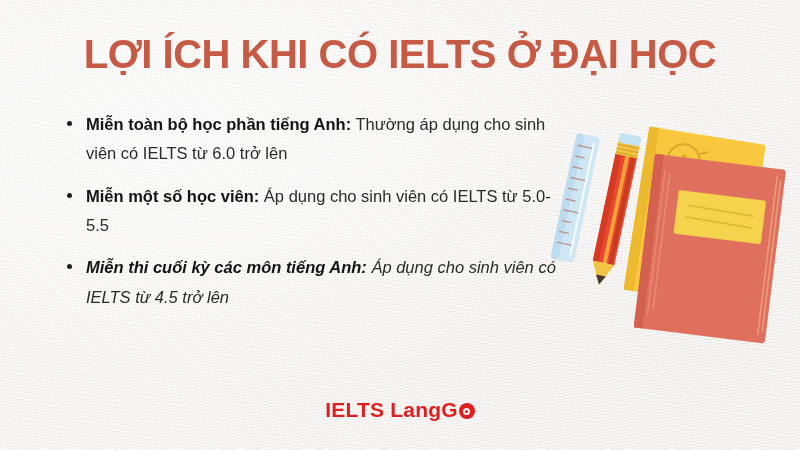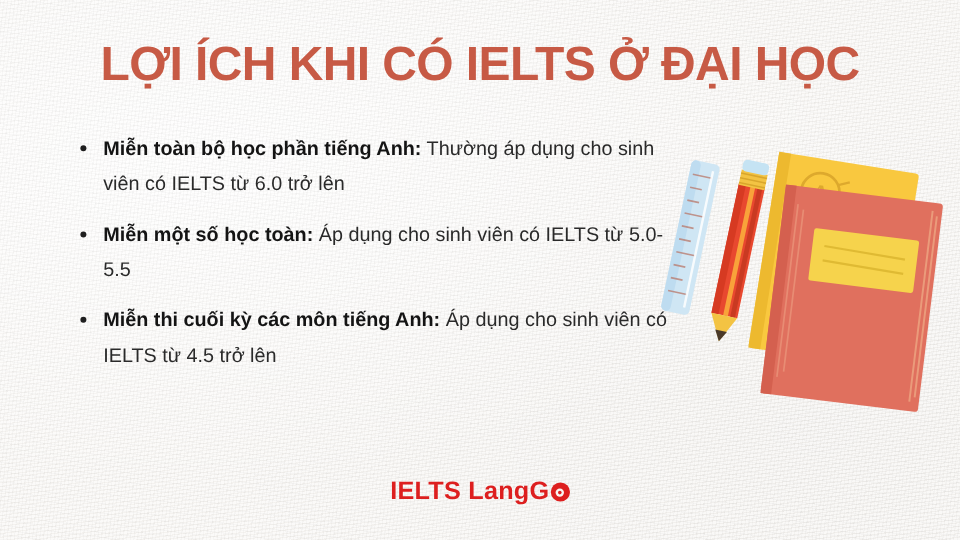--- a/index.html
+++ b/index.html
@@ -63,21 +63,21 @@
 
   .bullet-item {
     position: relative;
     padding-left: 26px;
     margin-bottom: 13px;
     font-size: 16.5px;
     line-height: 1.78;
     color: #1e1e1e;
     font-family: "Liberation Sans", sans-serif;
   }
-  .bullet-item:last-child { margin-bottom: 0; }
+  .bullet-item:last-child { margin-bottom: 0; font-style: italic; }
 
   .bullet-dot {
     position: absolute;
     left: 7px;
     top: 11px;
     width: 5px;
     height: 5px;
     border-radius: 50%;
     background: #1e1e1e;
   }
@@ -155,21 +155,21 @@
 
   <div id="paper-texture"></div>
 
   <div id="title">LỢI ÍCH KHI CÓ IELTS Ở ĐẠI HỌC</div>
 
   <ul id="bullet-list">
     <li class="bullet-item">
       <span class="bullet-dot"></span><span class="bullet-lead">Miễn toàn bộ học phần tiếng Anh:</span><span class="bullet-rest"> Thường áp dụng cho sinh viên có IELTS từ 6.0 trở lên</span>
     </li>
     <li class="bullet-item">
-      <span class="bullet-dot"></span><span class="bullet-lead">Miễn một số học toàn:</span><span class="bullet-rest"> Áp dụng cho sinh viên có IELTS từ 5.0-5.5</span>
+      <span class="bullet-dot"></span><span class="bullet-lead">Miễn một số học viên:</span><span class="bullet-rest"> Áp dụng cho sinh viên có IELTS từ 5.0-5.5</span>
     </li>
     <li class="bullet-item">
       <span class="bullet-dot"></span><span class="bullet-lead">Miễn thi cuối kỳ các môn tiếng Anh:</span><span class="bullet-rest"> Áp dụng cho sinh viên có IELTS từ 4.5 trở lên</span>
     </li>
   </ul>
 
   <div id="logo"><span>IELTS</span>&nbsp;<span>LangG</span><span class="logo-go-mark"></span></div>
 
   <div id="illustration">
     <svg width="265" height="230" viewBox="0 0 265 230" xmlns="http://www.w3.org/2000/svg">

